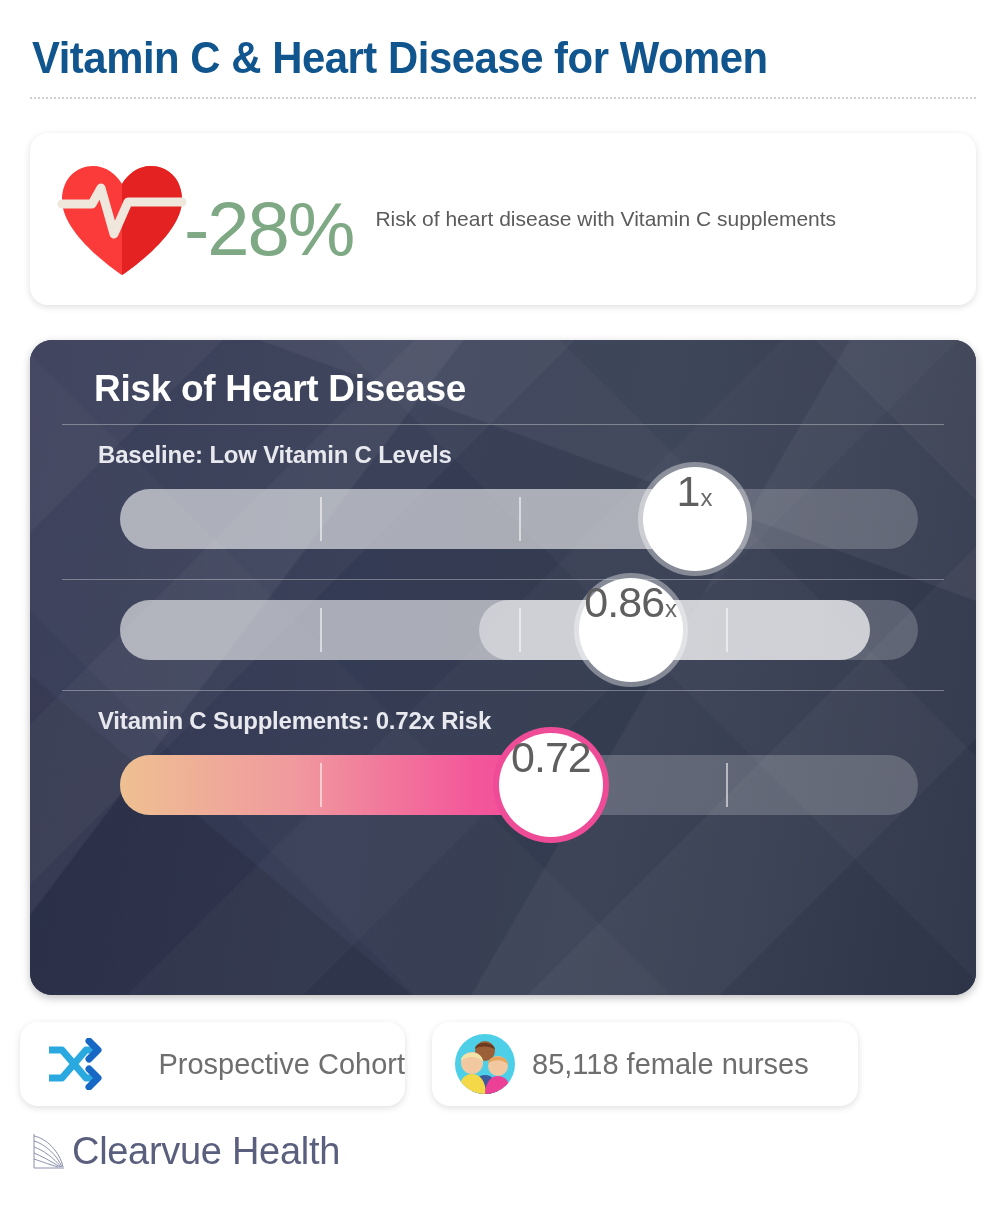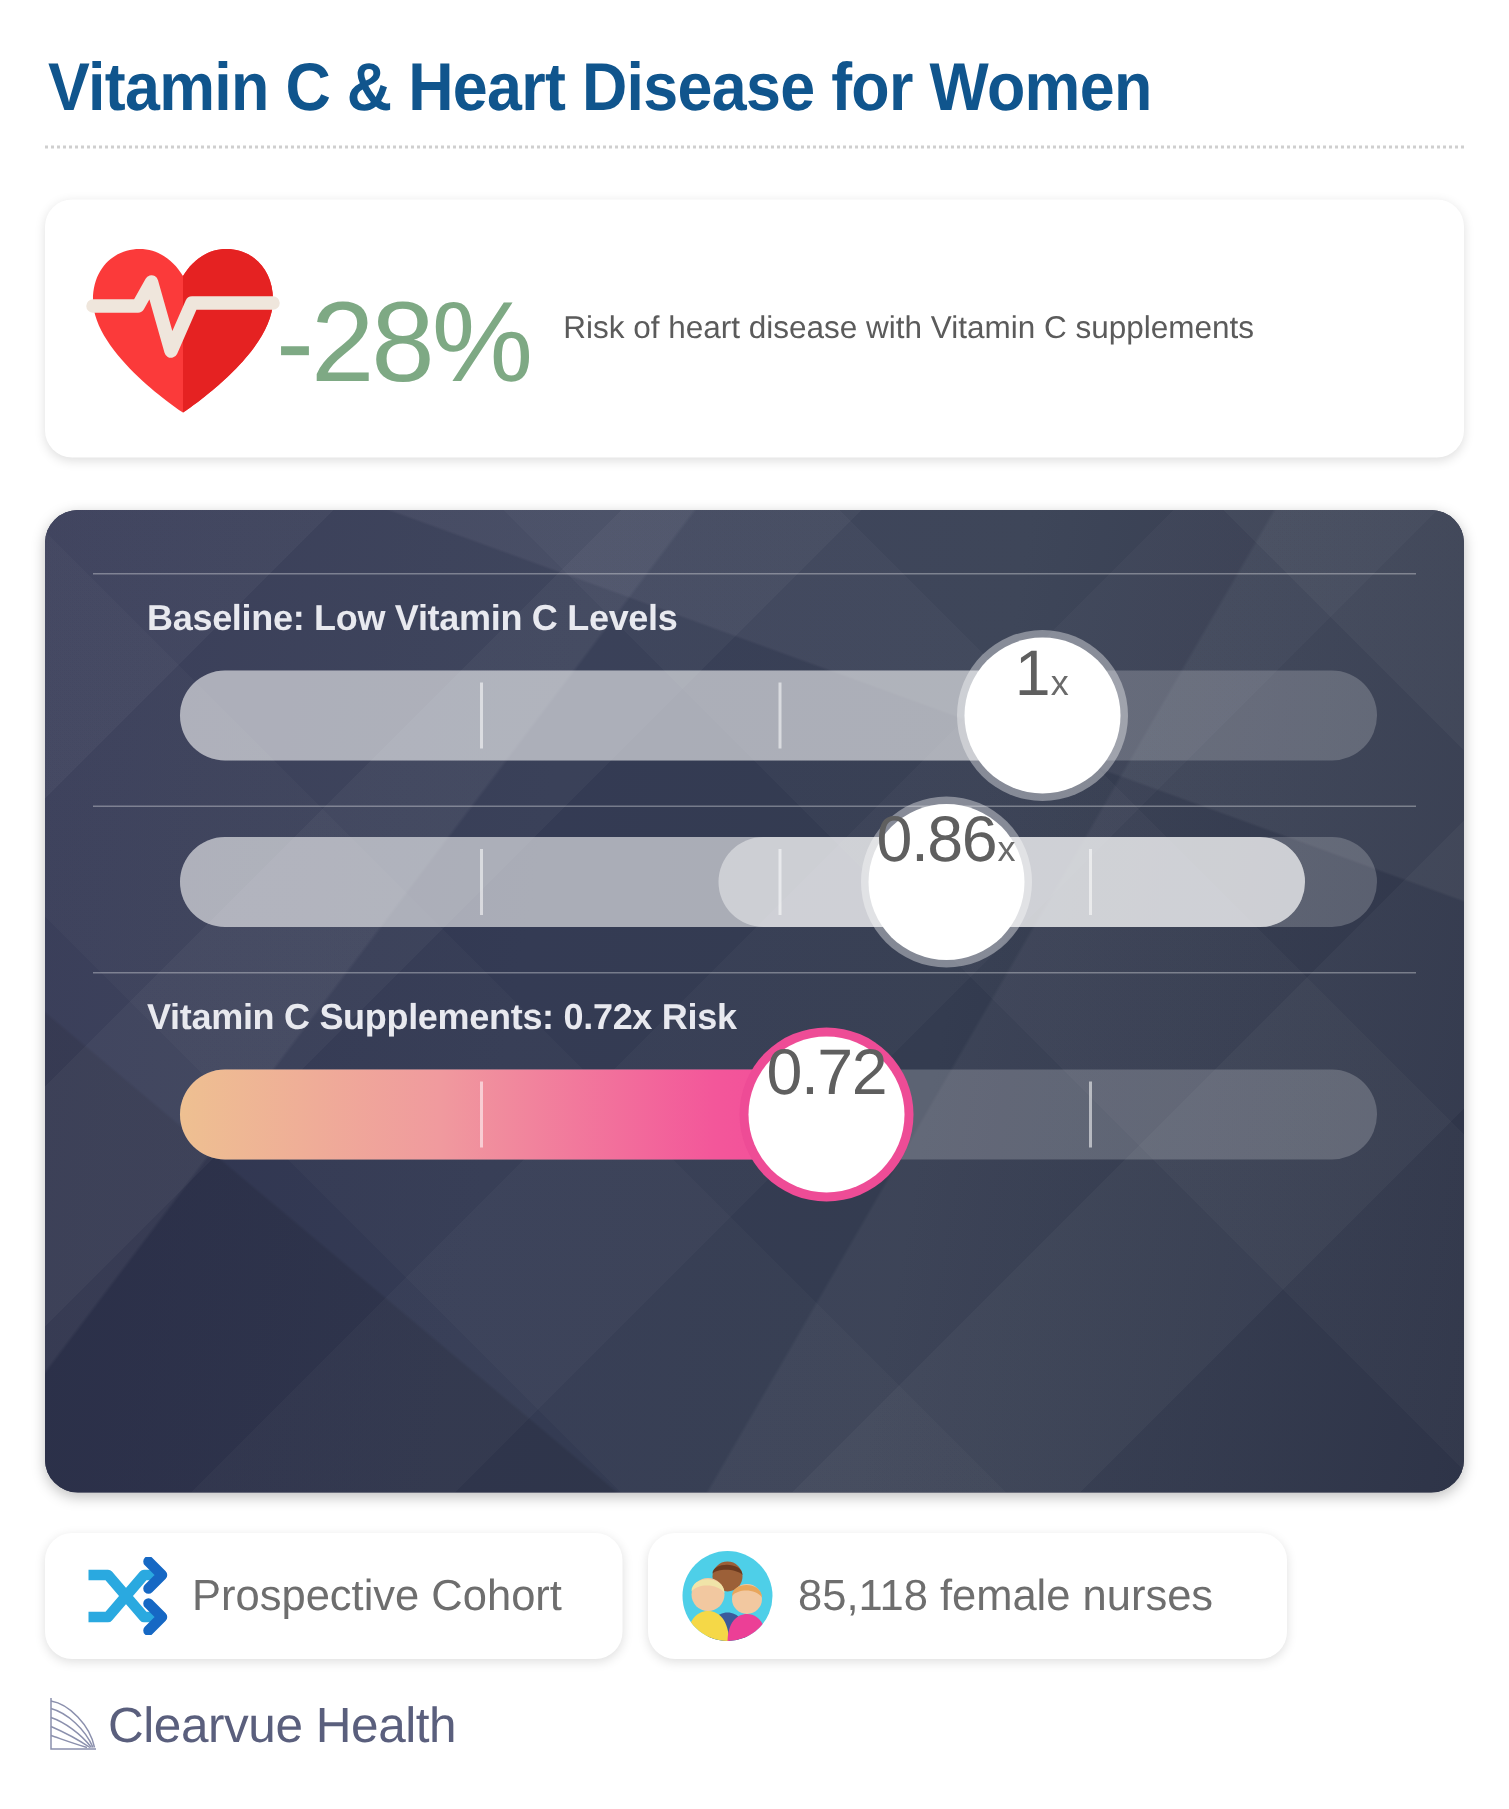--- a/index.html
+++ b/index.html
@@ -194,39 +194,39 @@
     position: absolute;
     top: 1022px;
     height: 84px;
     background: #ffffff;
     border-radius: 18px;
     box-shadow: 0 2px 7px rgba(0,0,0,0.13);
     display: flex;
     align-items: center;
     box-sizing: border-box;
   }
-  .tag-cohort { left: 30px;  width: 385px; padding-left: 26px; }
+  .tag-cohort { left: 20px;  width: 385px; padding-left: 26px; justify-content: space-between; }
   .tag-people { left: 432px; width: 426px; padding-left: 22px; }
   .tag-text {
     font-size: 29px;
     color: #6e6e6e;
     margin-left: 16px;
     white-space: nowrap;
   }
 
   
   .brand {
     position: absolute;
     left: 32px;
     top: 1130px;
     display: flex;
     align-items: center;
   }
   .brand-name {
-    font-size: 33px;
+    font-size: 38px;
     color: #5a5f7d;
     margin-left: 6px;
     letter-spacing: -0.3px;
   }
 </style>
 </head>
 <body>
 
 <div class="page-title">Vitamin C &amp; Heart Disease for Women</div>
 <div class="title-rule"></div>
@@ -237,20 +237,21 @@
     <path d="M66 24 C72 14 82 6 95 6 C111 6 126 18 126 40 C126 76 66 115 66 115 Z" fill="#e52222"></path>
     <path d="M6 44 L36 44 L45 28 L58 74 L72 42 L126 42" fill="none" stroke="#efe6dc" stroke-width="9" stroke-linejoin="round" stroke-linecap="round"></path>
   </svg>
   <div class="stat-value">-28%</div>
   <div class="stat-desc">Risk of heart disease with Vitamin C supplements</div>
 </div>
 
 <div class="panel">
   <div class="panel-bg"></div>
   <div class="panel-inner">
+    <div class="panel-title">Risk of Heart Disease</div>
     <div class="panel-divider"></div>
 
     <div class="bar-row">
       <div class="bar-label">Baseline: Low Vitamin C Levels</div>
       <div class="bar-wrap">
         <div class="track"></div>
         <div class="fill fill-gray" style="left:0%;width:72%"></div>
         <div class="tick" style="left:25%"></div>
         <div class="tick" style="left:50%"></div>
         <div class="marker" style="left:72%">

